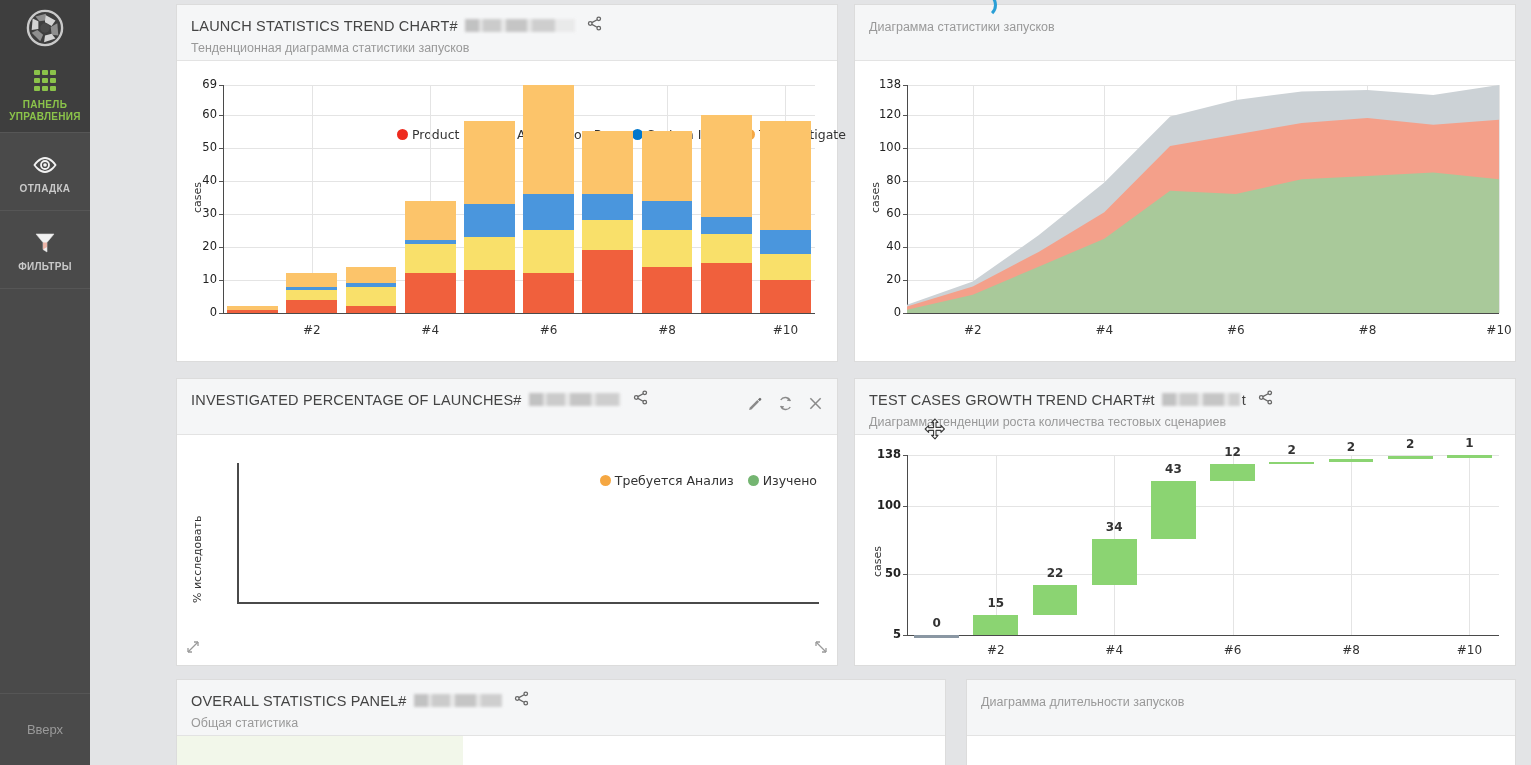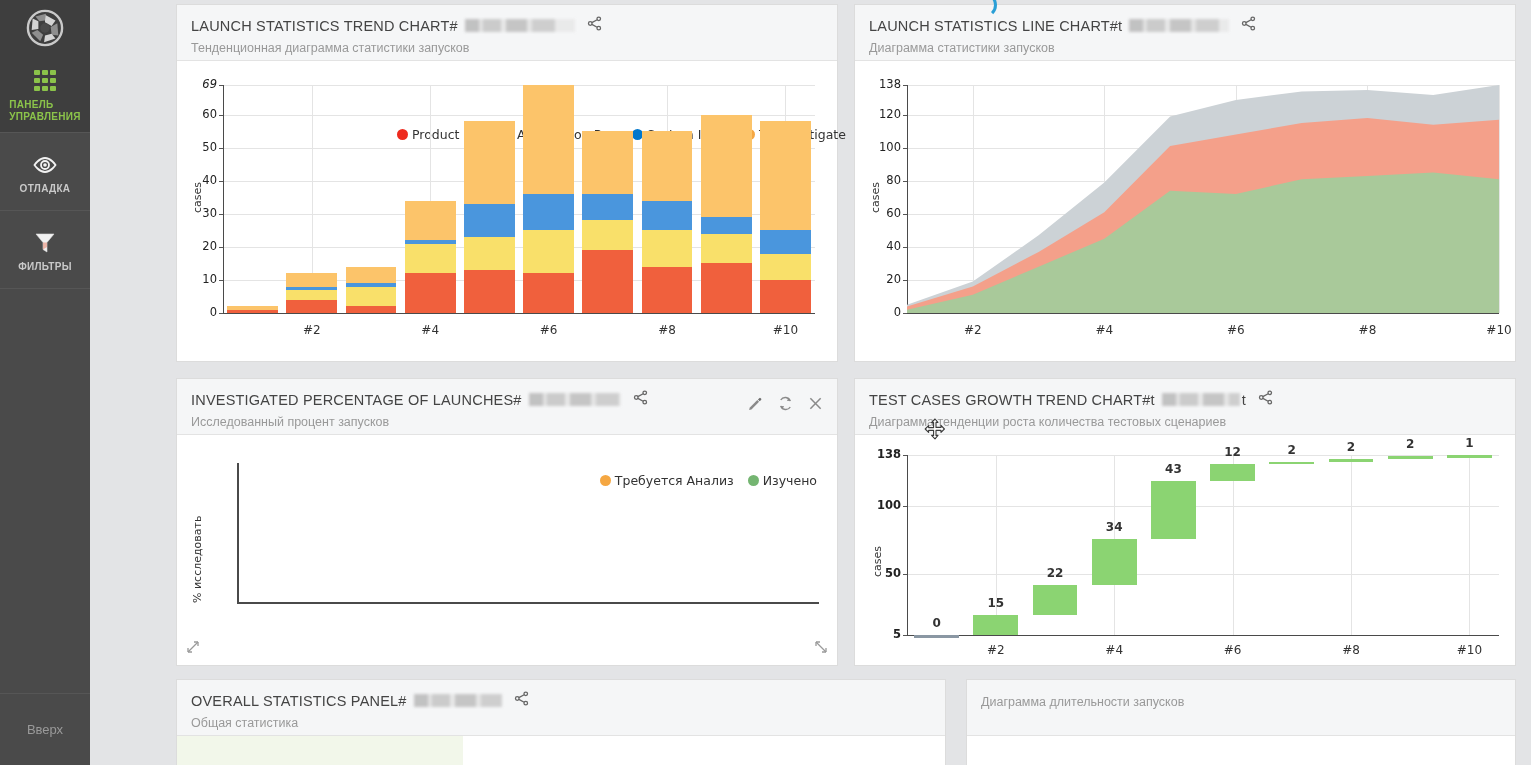--- a/index.html
+++ b/index.html
@@ -27,21 +27,21 @@
     height: 78px;
     border-bottom: 1px solid #565656;
     display: flex; flex-direction: column;
     align-items: center; justify-content: center;
     cursor: pointer;
     padding-top: 4px;
   }
   .nav-item.active { background: #3e3e3e; }
   .nav-label {
     font-size: 10px; font-weight: bold;
-    letter-spacing: .3px; text-align: left;
+    letter-spacing: .3px; text-align: center;
     line-height: 12px; margin-top: 5px;
     color: #c9c9c9;
   }
   .nav-item.active .nav-label { color: #8bc34a; }
   .nav-icon { width: 26px; height: 26px; display:block; }
   #sidebar-top-link {
     position: absolute; bottom: 0; left: 0;
     width: 90px; height: 72px;
     border-top: 1px solid #565656;
     display: flex; align-items: center; justify-content: center;
@@ -288,21 +288,21 @@
             <div class="gridline" style="left:0;top:95.82608695652172px;width:592px;"></div>
             <div class="ytick" style="left:-40px;top:87.82608695652172px;width:34px;">40</div>
             <div style="position:absolute;left:-4px;top:95.82608695652172px;width:4px;height:1px;background:#555;"></div>
             <div class="gridline" style="left:0;top:62.782608695652186px;width:592px;"></div>
             <div class="ytick" style="left:-40px;top:54.782608695652186px;width:34px;">50</div>
             <div style="position:absolute;left:-4px;top:62.782608695652186px;width:4px;height:1px;background:#555;"></div>
             <div class="gridline" style="left:0;top:29.739130434782624px;width:592px;"></div>
             <div class="ytick" style="left:-40px;top:21.739130434782624px;width:34px;">60</div>
             <div style="position:absolute;left:-4px;top:29.739130434782624px;width:4px;height:1px;background:#555;"></div>
             <div class="gridline" style="left:0;top:0px;width:592px;"></div>
-            <div class="ytick" style="left:-40px;top:-8px;width:34px;font-style:italic;">69</div>
+            <div class="ytick" style="left:-40px;top:-8px;width:34px;">69</div>
             <div style="position:absolute;left:-4px;top:0px;width:4px;height:1px;background:#555;"></div>
             <div class="axis-line" style="left:0;top:0;width:1.4px;height:228px;"></div>
             <div class="axis-line" style="left:0;top:228px;width:592px;height:1.4px;"></div>
             <div class="vgridline" style="left:88.80000000000001px;top:0;height:228px;"></div>
             <div class="vgridline" style="left:207.20000000000002px;top:0;height:228px;"></div>
             <div class="vgridline" style="left:325.6px;top:0;height:228px;"></div>
             <div class="vgridline" style="left:444.00000000000006px;top:0;height:228px;"></div>
             <div class="vgridline" style="left:562.4000000000001px;top:0;height:228px;"></div>
             <div class="bar-seg" style="left:4.144000000000002px;top:224.69565217391303px;width:50.912px;height:3.3043478260869676px;background:#f0603d;"></div>
             <div class="bar-seg" style="left:4.144000000000002px;top:221.3913043478261px;width:50.912px;height:3.304347826086939px;background:#fcc46a;"></div>
@@ -346,33 +346,20 @@
             <div class="xtick" style="left:179.20000000000002px;top:238px;width:56px;">#4</div>
             <div class="xtick" style="left:297.6px;top:238px;width:56px;">#6</div>
             <div class="xtick" style="left:416.00000000000006px;top:238px;width:56px;">#8</div>
             <div class="xtick" style="left:534.4000000000001px;top:238px;width:56px;">#10</div>
           </div>
       </div>
     </div>
 
     <div class="widget" style="left:678px; top:4px; width:662px; height:358px;">
       <div class="w-header">
-        <div class="w-title-row">
-          <span class="w-title">LAUNCH STATISTICS LINE CHART#t</span>
-          <span class="w-hash-blur" style="width:100px"></span>
-          <span class="share-icon">
-            <svg width="17" height="17" viewBox="0 0 20 20">
-              <circle cx="15" cy="4.5" r="2.1" fill="none" stroke="#666" stroke-width="1.5"></circle>
-              <circle cx="5" cy="10" r="2.1" fill="none" stroke="#666" stroke-width="1.5"></circle>
-              <circle cx="15" cy="15.5" r="2.1" fill="none" stroke="#666" stroke-width="1.5"></circle>
-              <line x1="6.9" y1="9" x2="13.1" y2="5.6" stroke="#666" stroke-width="1.5"></line>
-              <line x1="6.9" y1="11" x2="13.1" y2="14.4" stroke="#666" stroke-width="1.5"></line>
-            </svg>
-          </span>
-        </div>
         <div class="w-subtitle">Диаграмма статистики запусков</div>
       </div>
 
       <div class="w-body" style="height:300px;">
         <div class="legend" style="right:22px; top:66px;">
           <span class="li">
             <i class="dot" style="background:#74b571"></i>
             <span>Успешно</span>
           </span>
           <span class="li">
@@ -440,21 +427,20 @@
           <span class="share-icon">
             <svg width="17" height="17" viewBox="0 0 20 20">
               <circle cx="15" cy="4.5" r="2.1" fill="none" stroke="#666" stroke-width="1.5"></circle>
               <circle cx="5" cy="10" r="2.1" fill="none" stroke="#666" stroke-width="1.5"></circle>
               <circle cx="15" cy="15.5" r="2.1" fill="none" stroke="#666" stroke-width="1.5"></circle>
               <line x1="6.9" y1="9" x2="13.1" y2="5.6" stroke="#666" stroke-width="1.5"></line>
               <line x1="6.9" y1="11" x2="13.1" y2="14.4" stroke="#666" stroke-width="1.5"></line>
             </svg>
           </span>
         </div>
-        <div class="w-subtitle">Исследованный процент запусков</div>
 
         <div class="w-controls">
           <span class="ctrl">
             <svg width="16" height="16" viewBox="0 0 18 18">
               <path d="M3 13.2l8.6-8.6 2 2L5 15.2 2.4 15.8z" fill="#8a8a8a"></path>
               <path d="M12.3 3.9l1.5-1.5a1.1 1.1 0 011.6 0l.4.4a1.1 1.1 0 010 1.6l-1.5 1.5z" fill="#6f6f6f"></path>
             </svg>
           </span>
           <span class="ctrl">
             <svg width="17" height="17" viewBox="0 0 18 18">

